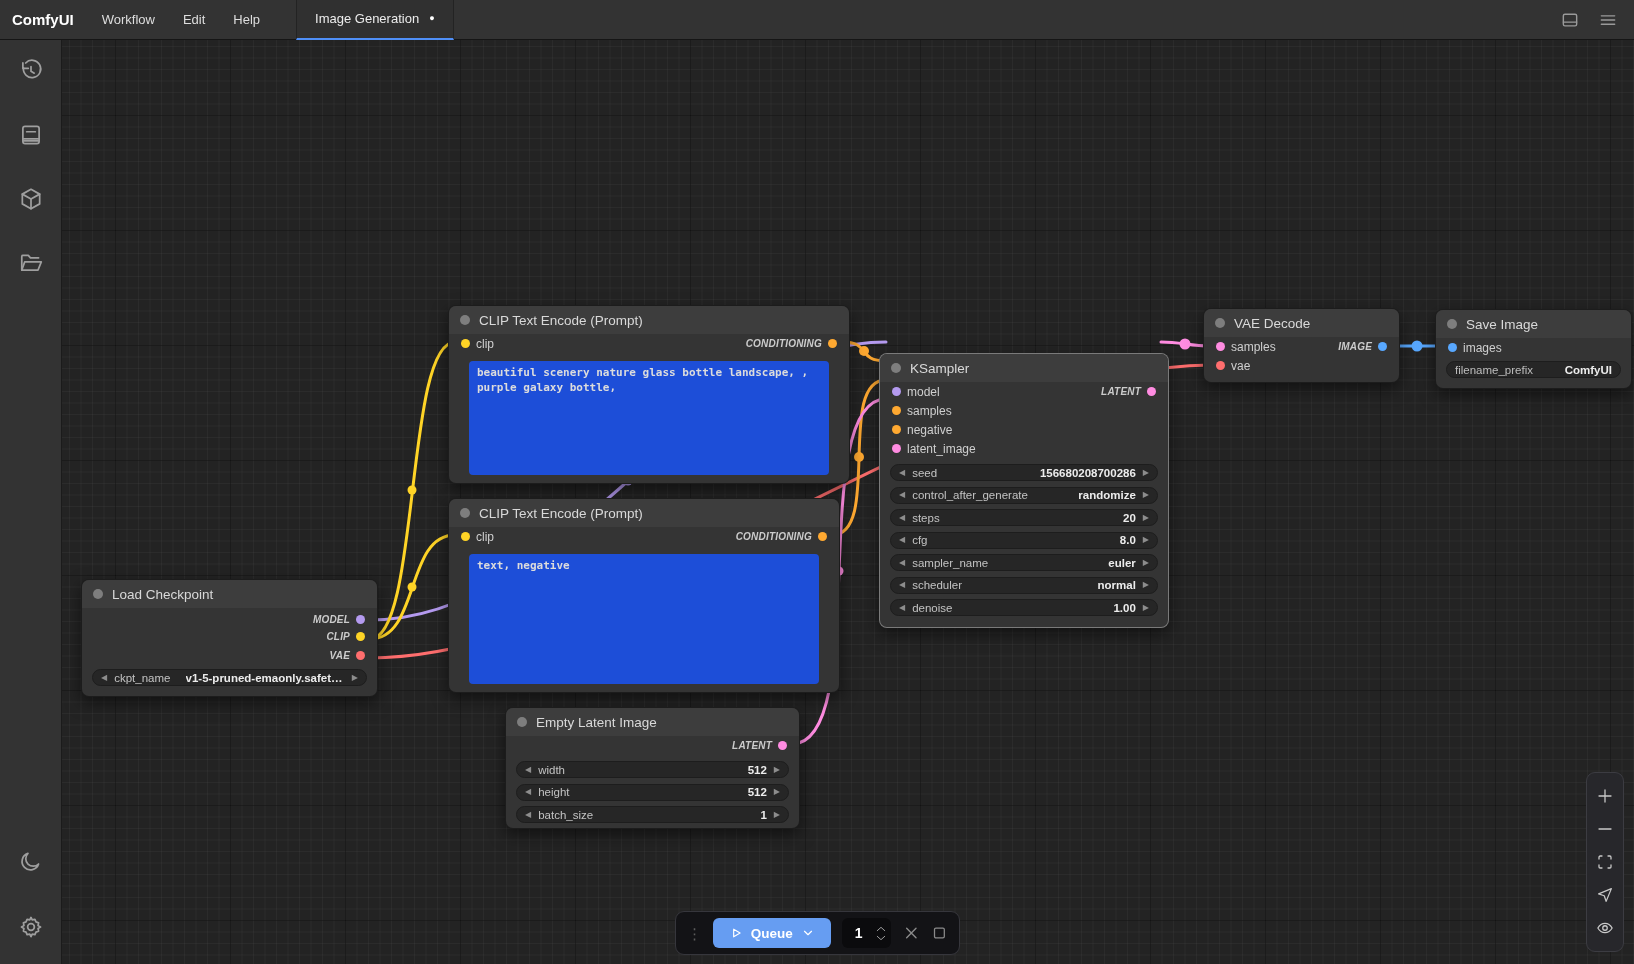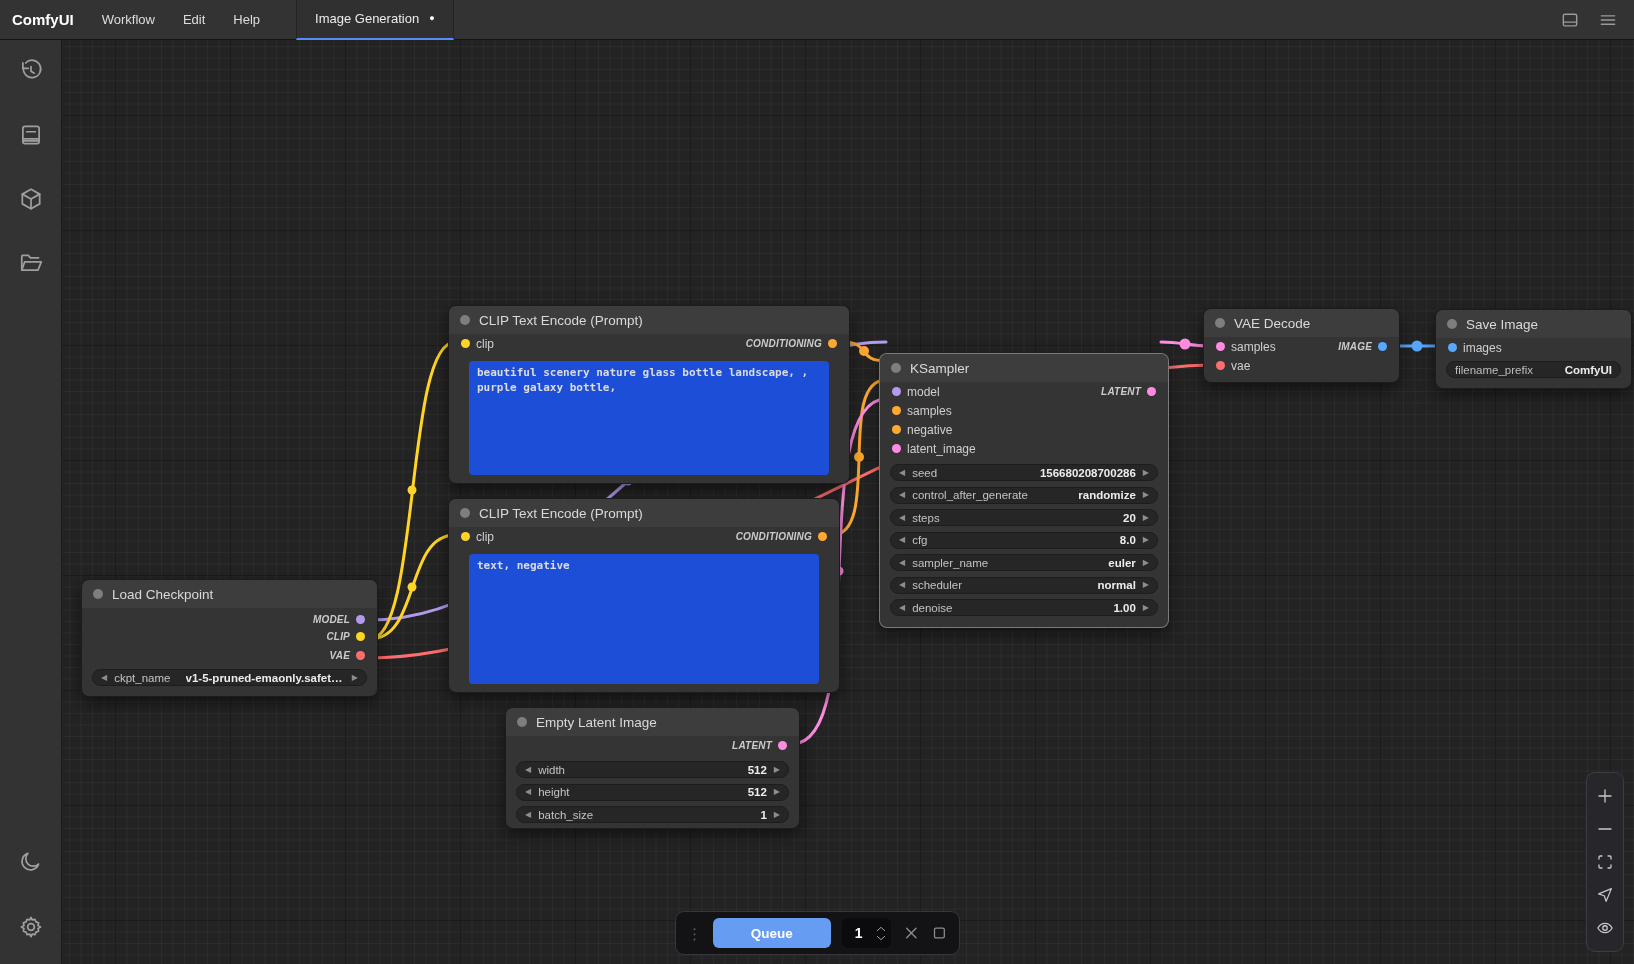--- a/index.html
+++ b/index.html
@@ -81,21 +81,21 @@
              stroke-linecap:round; stroke-linejoin:round; }
   .sb-btn { width:62px; height:46px; display:flex; align-items:center; justify-content:center; }
   .sb-spacer { flex:1; }
 
   
   #queue-bar { position:absolute; left:675px; top:911px; width:285px; height:44px; z-index:5;
                background:#131316; border:1px solid #36363c; border-radius:9px;
                display:flex; align-items:center; padding:0 11px; gap:11px; }
   .qb-handle { color:#5c5c5c; font-size:15px; line-height:1; }
   .qb-run { width:126px; height:30px; border-radius:6px; background:var(--c-queue);
-            display:flex; align-items:center; justify-content:center; gap:8px;flex-direction:column; }
+            display:flex; align-items:center; justify-content:center; gap:8px; }
   .qb-run-label { color:#fff; font-size:13.5px; font-weight:600; }
   .qb-ic { stroke:#fff; fill:none; stroke-width:2; stroke-linecap:round; stroke-linejoin:round; }
   .qb-count { width:52px; height:30px; background:#0b0b0d; border-radius:6px;
               display:flex; align-items:center; padding:0 5px 0 0; }
   .qb-count-val { flex:1; text-align:center; color:#fff; font-size:14px; font-weight:700; }
   .qb-steppers { display:flex; flex-direction:column; gap:3px; }
   .qb-step { stroke:#bbb; fill:none; stroke-width:2; stroke-linecap:round; stroke-linejoin:round; }
   .qb-ghost { stroke:#8b8b8b; fill:none; stroke-width:1.8; stroke-linecap:round; stroke-linejoin:round; }
 
   

